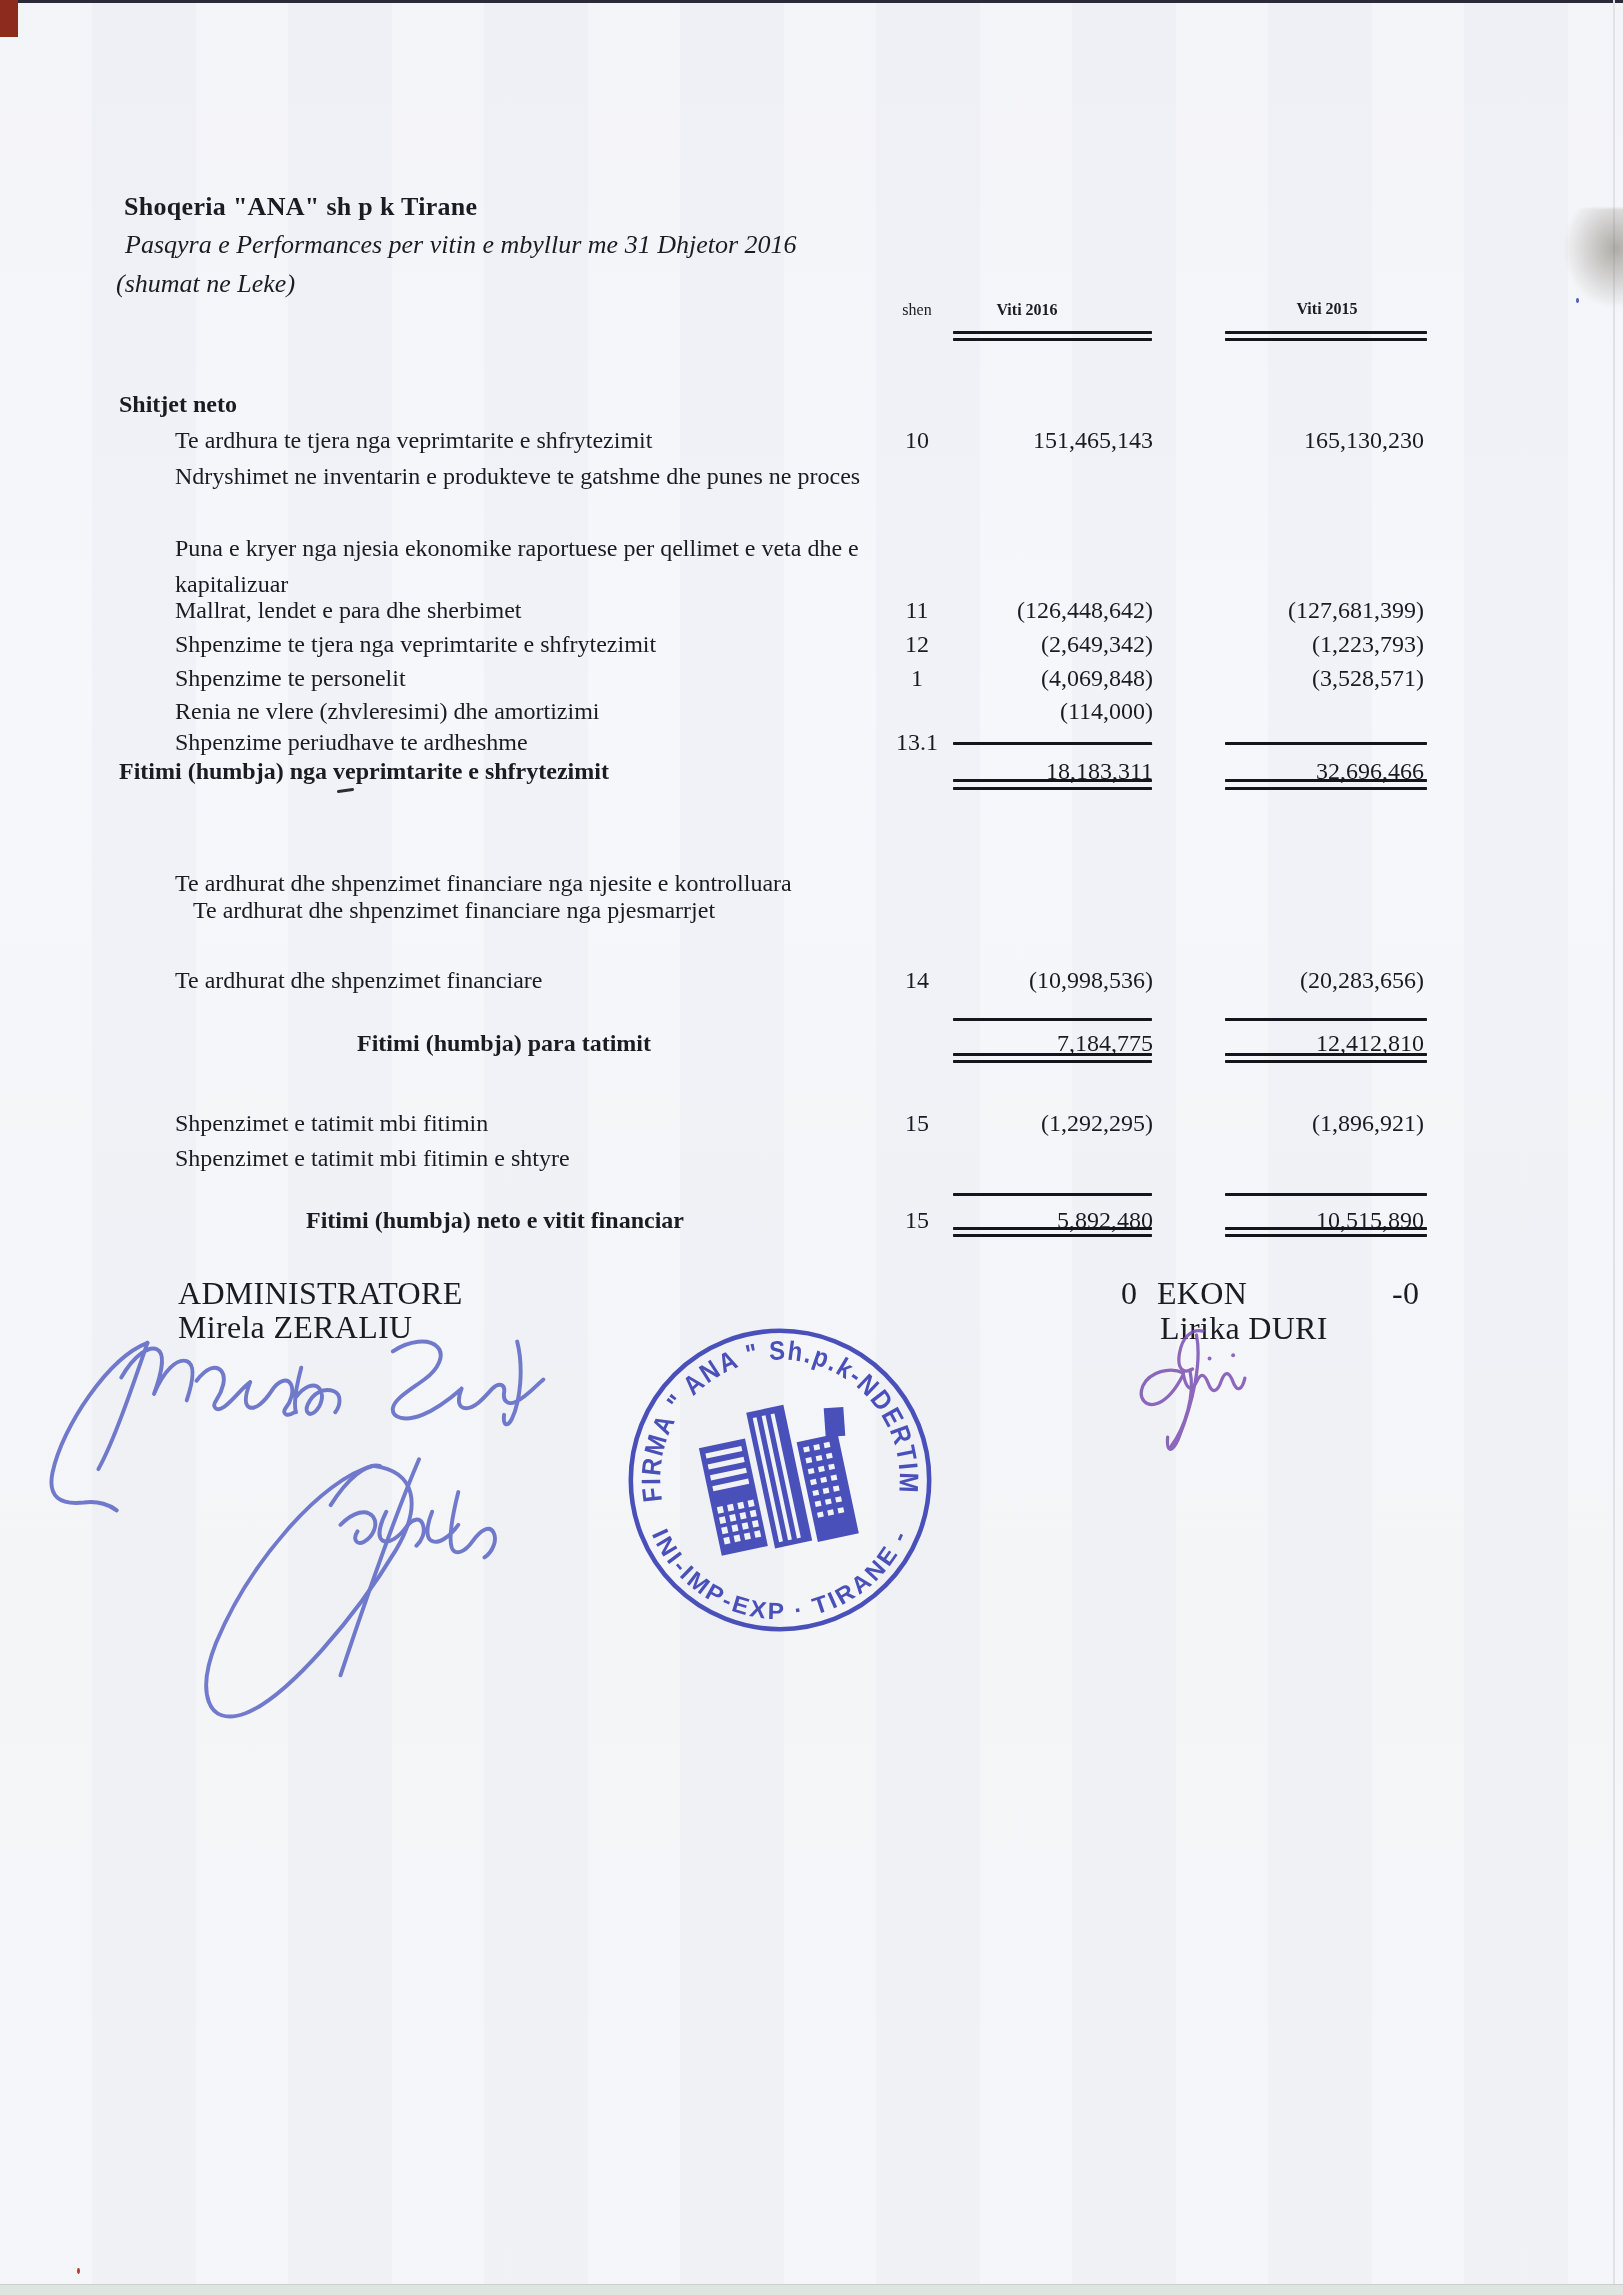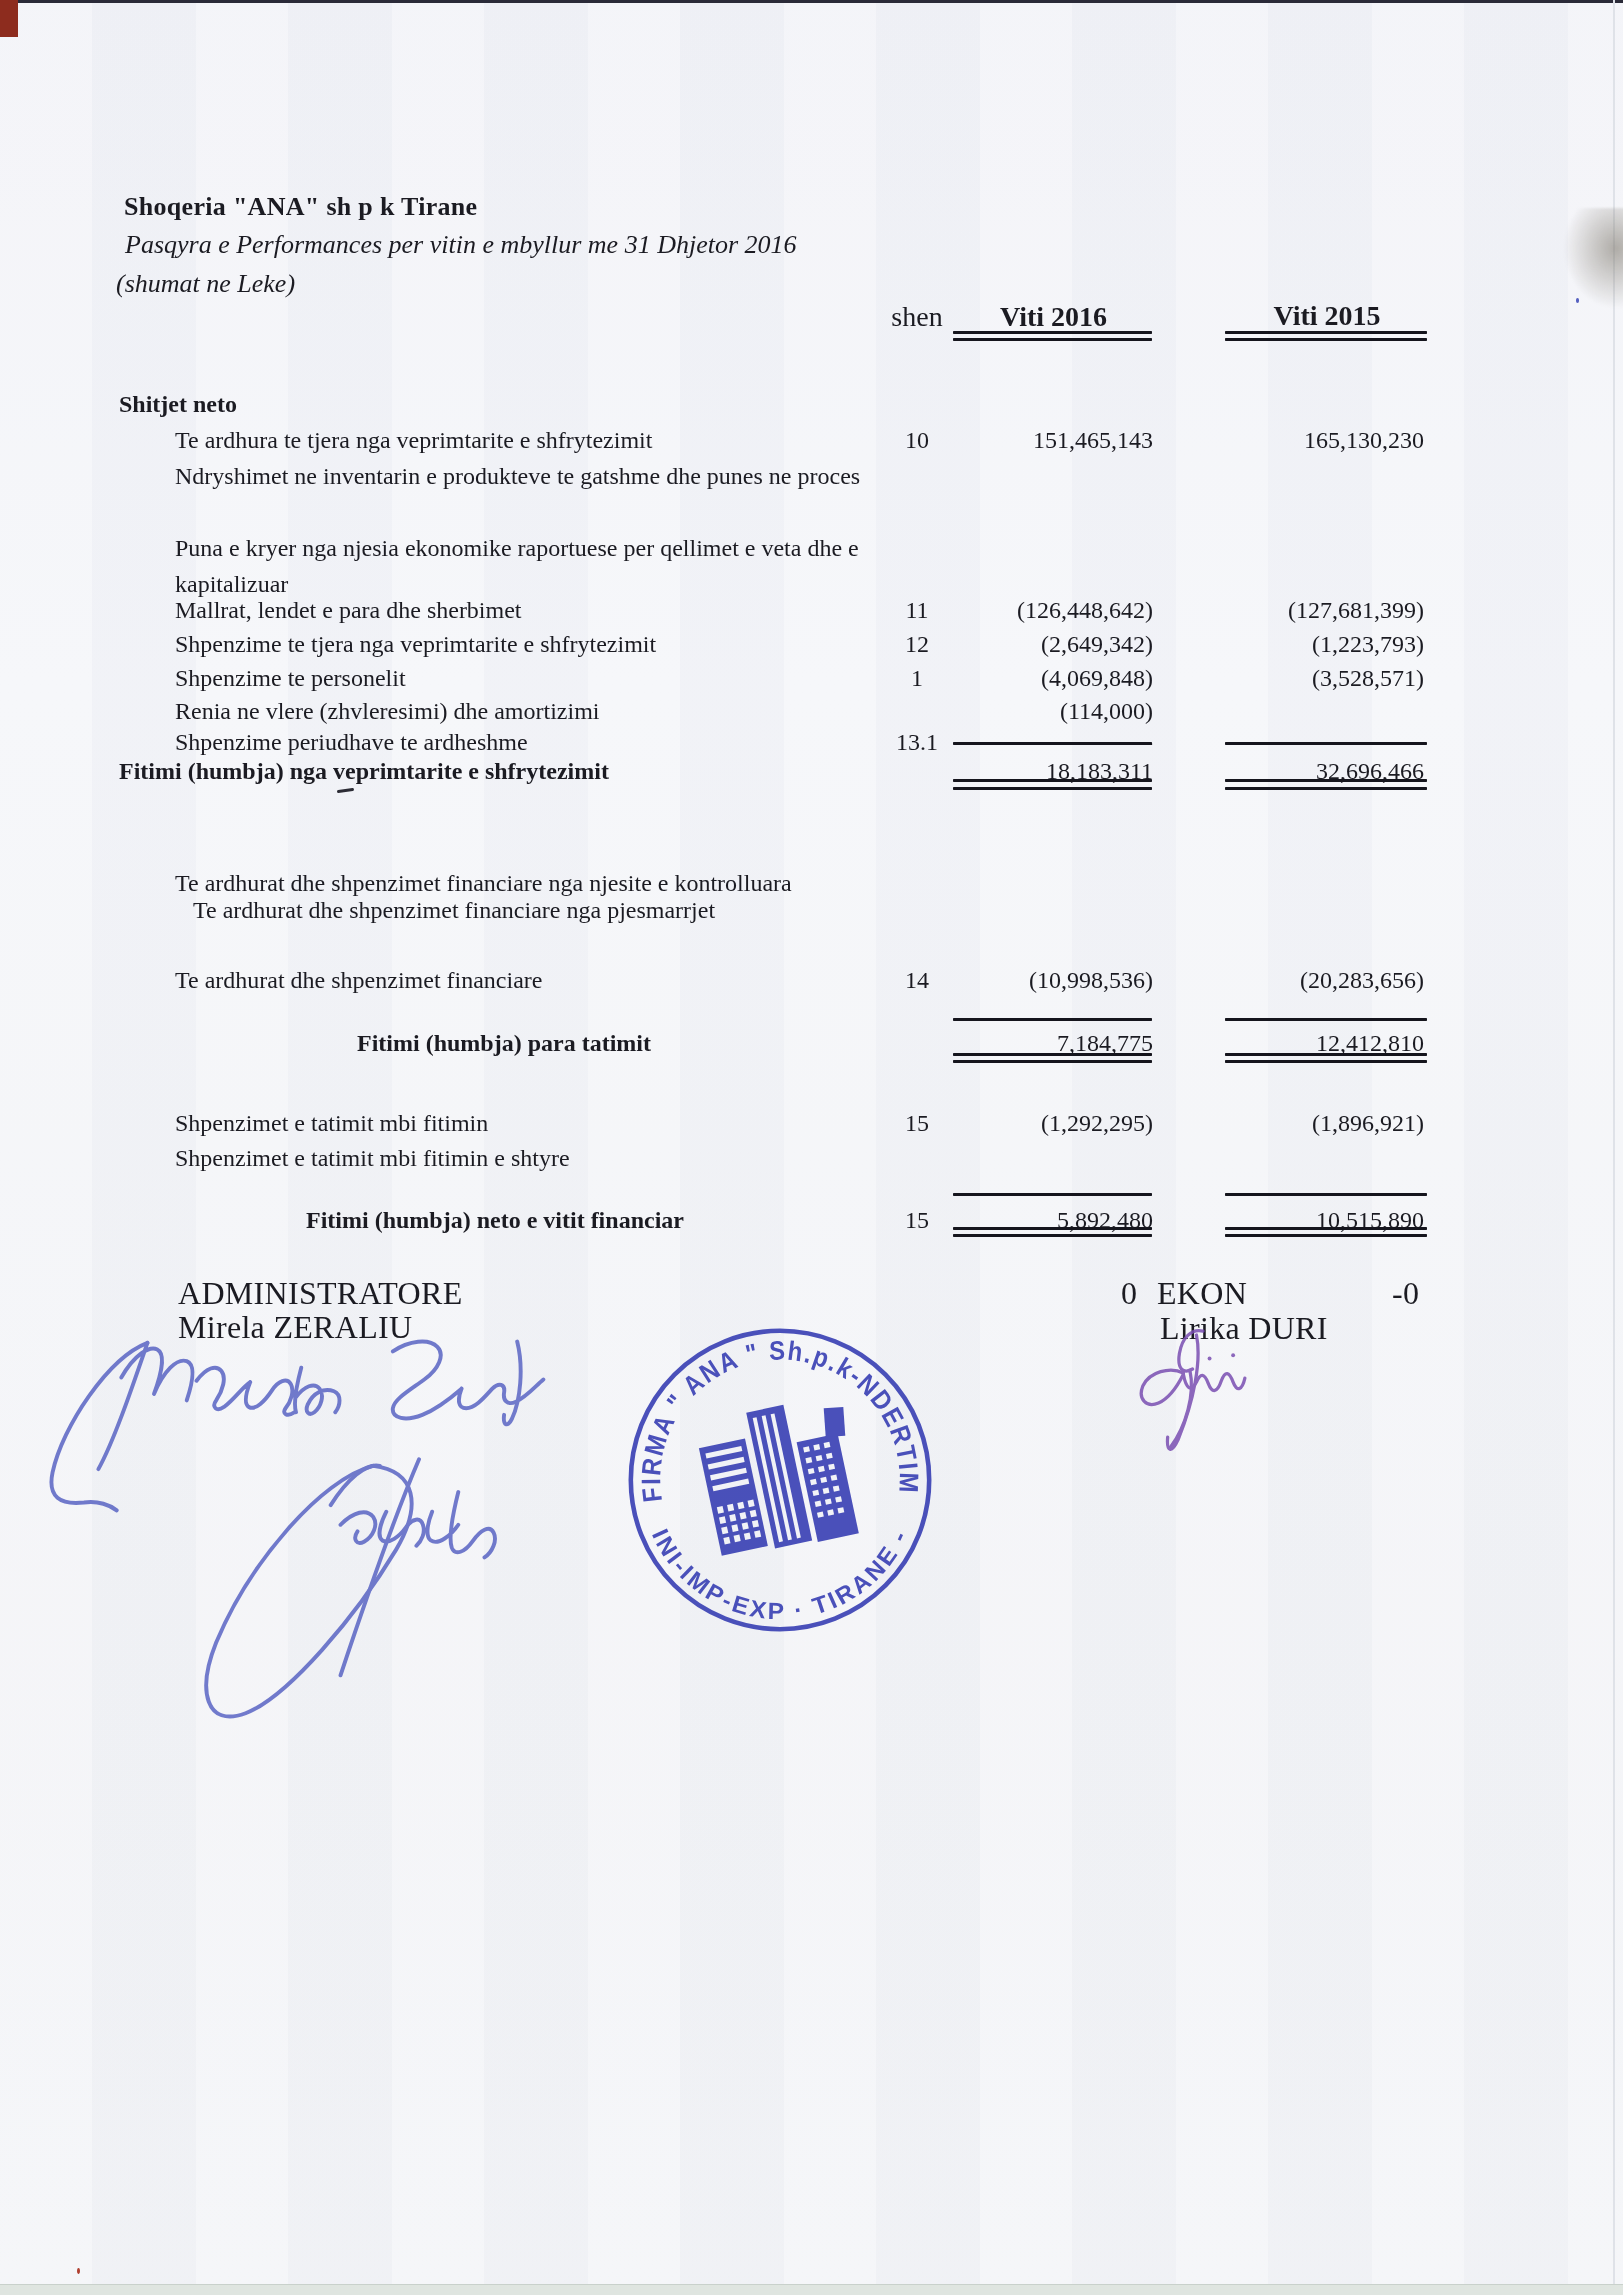--- a/index.html
+++ b/index.html
@@ -23,21 +23,21 @@
   .row { position:absolute; left:0; width:100%; height:36px; }
   .lbl { position:absolute; left:175px; width:707px; }
   .lbl.sec { left:119px; }
   .lbl.c13 { left:357px; }
   .lbl.c16 { left:306px; }
   .note { position:absolute; left:871px; width:92px; text-align:center; }
   .v16 { position:absolute; left:936px; width:217px; text-align:right; }
   .v15 { position:absolute; left:1208px; width:216px; text-align:right; }
   .plain { padding-right:15.7px; }
   .dash { padding-right:38px; }
-  .colhead { position:absolute; font-size:28px; }
+  .colhead { position:absolute; font-size:16px; }
   .ln { position:absolute; background:#15151d; height:3.3px; border-radius:0.7px; }
   
   .top-line { left:0; top:0; width:1624px; height:3.3px; background:#2a2a38; }
   .corner-red { left:0; top:0; width:17.7px; height:37px; background:#8d2c1e; }
   .bottom-strip { left:0; top:2284px; width:1624px; height:11.8px; background:#dfe5e0; border-top:1.3px solid #c9d1cb; }
   .right-line { left:1613px; top:0; width:2px; height:2295px; background:#dfe2e8; }
   .smudge { left:1563px; top:208px; width:62px; height:101px;
     background: radial-gradient(ellipse at 85% 40%, rgba(118,112,100,.55), rgba(118,112,100,0) 70%);
     filter: blur(1.3px); }
   .nga-mark { left:337px; top:789px; width:17px; height:3.3px; background:#2c2c35; border-radius:1.3px; transform:rotate(-8deg); }
@@ -62,21 +62,21 @@
   <div class="abs bottom-strip"></div>
   <div class="abs speck-blue"></div>
   <div class="abs speck-red"></div>
   <div class="abs nga-mark"></div>
 
   <div class="abs company">Shoqeria "ANA"  sh p k Tirane</div>
   <div class="abs doc-title">Pasqyra e Performances per vitin e mbyllur me 31 Dhjetor 2016</div>
   <div class="abs currency">(shumat ne Leke)</div>
 
   <div class="abs colhead" style="left:871px;top:301px;width:92px;text-align:center;">shen</div>
-  <div class="abs colhead b" style="left:1000px;top:301px;width:198px;">Viti 2016</div>
+  <div class="abs colhead b" style="left:928px;top:301px;width:198px;text-align:center;">Viti 2016</div>
   <div class="abs colhead b" style="left:1227px;top:300px;width:200px;text-align:center;">Viti 2015</div>
   <div class="ln" style="left:953px;top:331px;width:199px;"></div>
   <div class="ln" style="left:953px;top:338px;width:199px;"></div>
   <div class="ln" style="left:1225px;top:331px;width:202px;"></div>
   <div class="ln" style="left:1225px;top:338px;width:202px;"></div>
 
   <div class="row t" style="top:386px;">
     <span class="lbl sec b">Shitjet neto</span>
   </div>
   <div class="row t" style="top:422px;">

